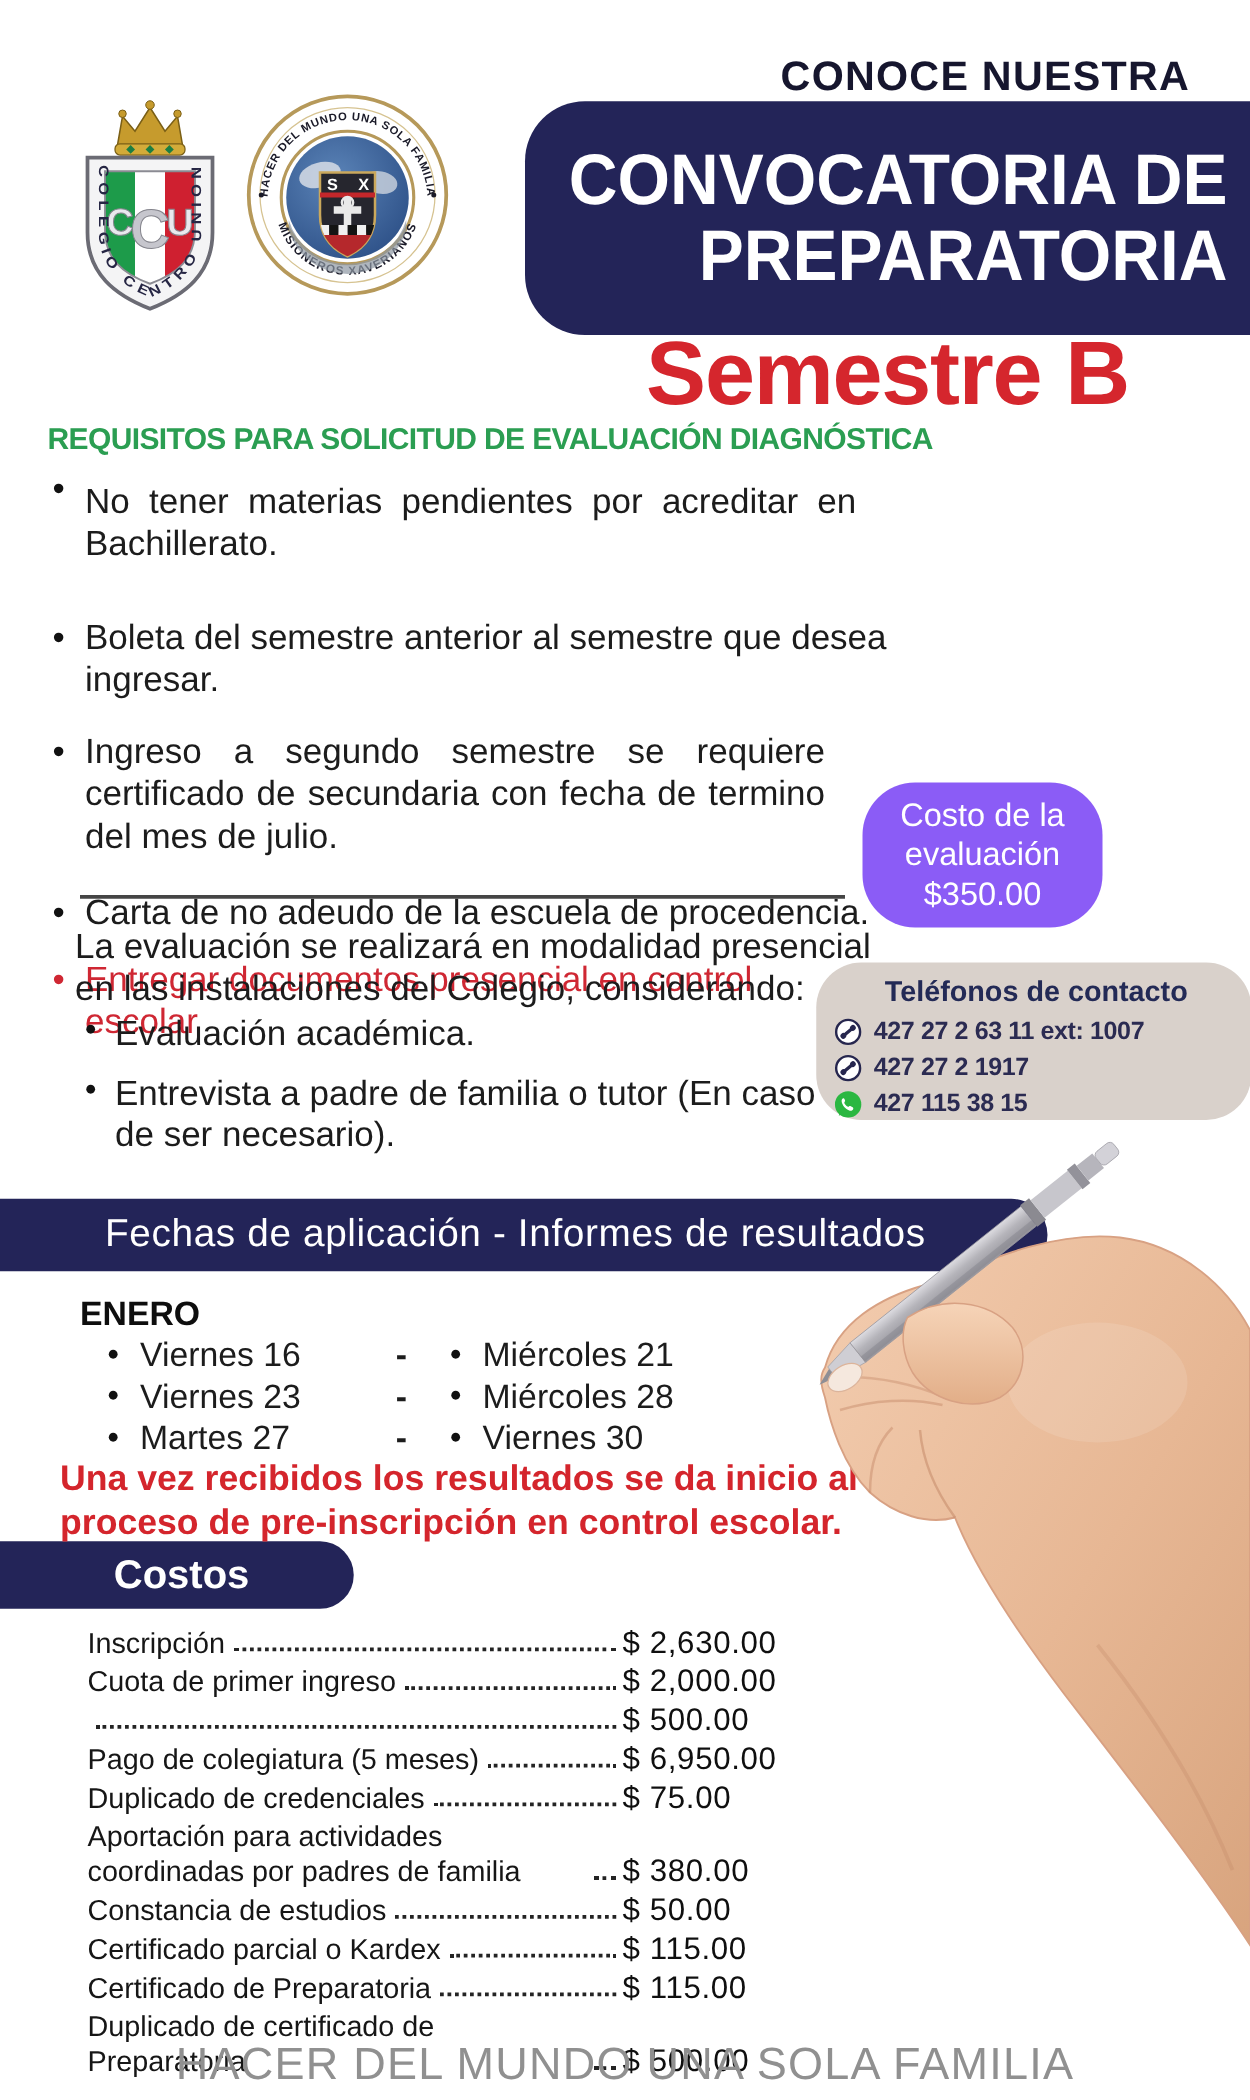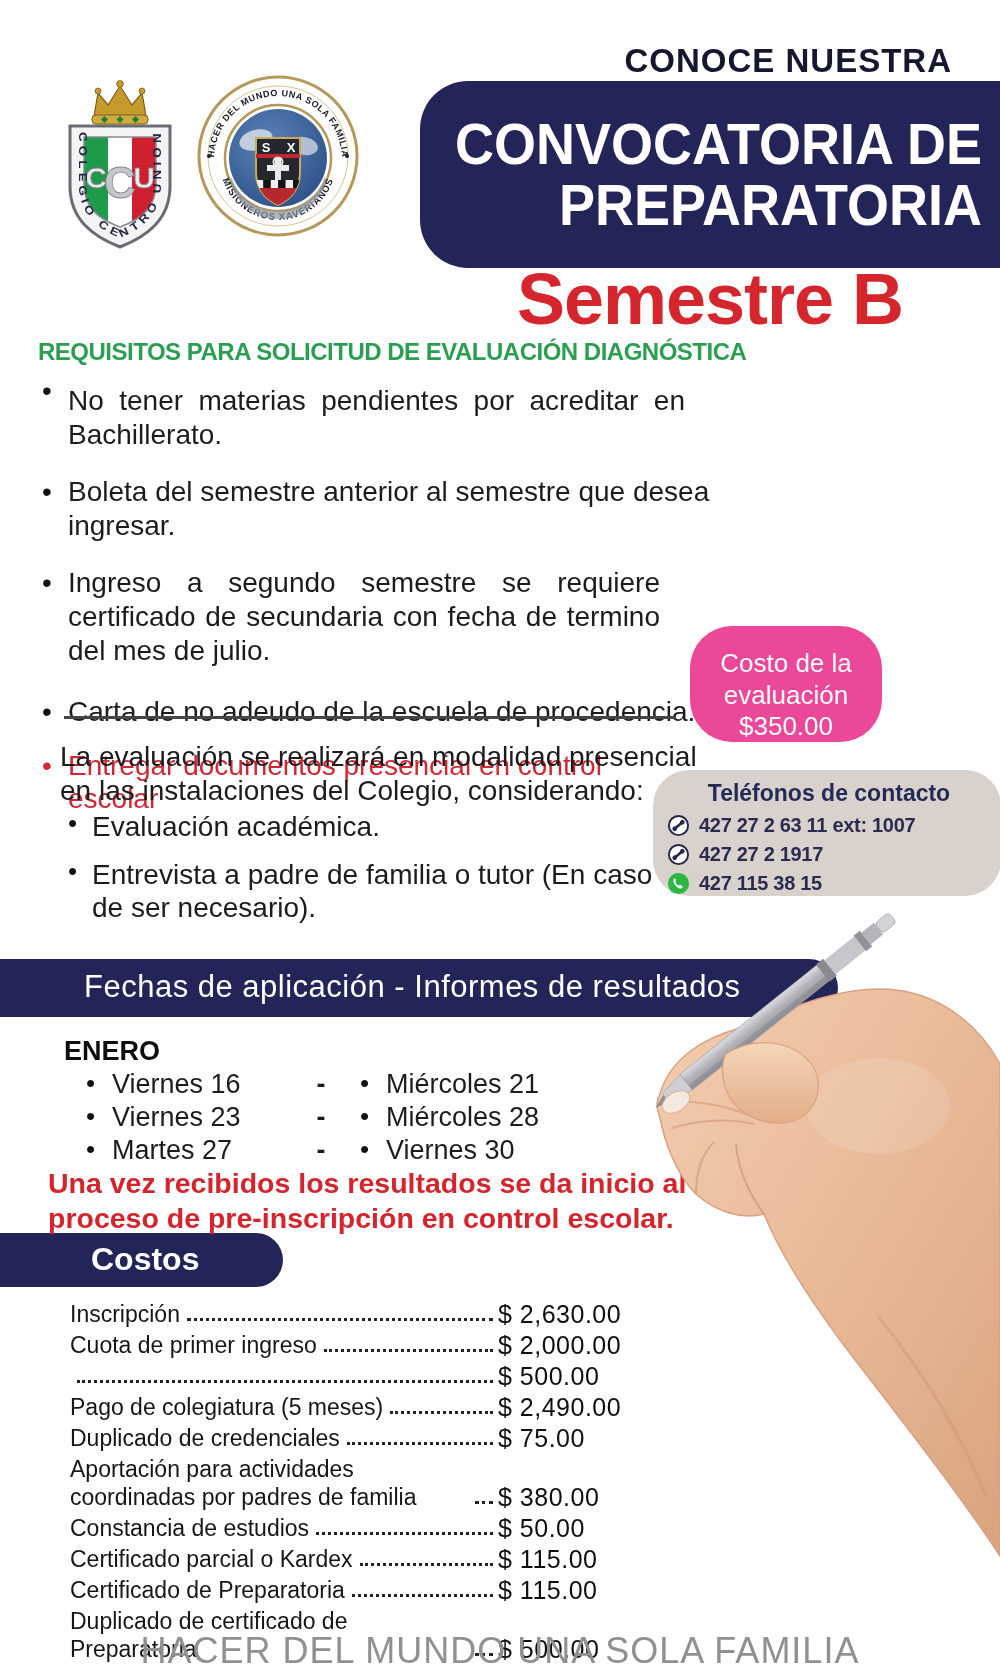--- a/index.html
+++ b/index.html
@@ -18,37 +18,37 @@
   .semestre{position:absolute;left:420px;top:258px;width:580px;text-align:center;
           font-size:72px;font-weight:700;color:#d5262d;letter-spacing:-1px;}
 
   
   .req-heading{position:absolute;left:38px;top:338px;width:935px;font-size:24px;
           font-weight:700;color:#2b9e52;letter-spacing:-0.5px;}
   .req-list{position:absolute;left:40px;top:384px;width:660px;}
   .req-item{position:relative;padding-left:28px;font-size:28px;line-height:1.2;color:#1c1c1c;}
   .req-item::before{content:"•";position:absolute;left:2px;top:0;font-size:28px;color:#111;}
   .req-item.raised::before{top:-10px;}
-  .b1{width:645px;text-align:justify;margin-bottom:24px;}
+  .b1{width:645px;text-align:justify;margin-bottom:42px;}
   .b2{width:680px;margin-bottom:24px;}
   .b3{width:620px;text-align:justify;margin-bottom:28px;}
   .b4{width:660px;margin-bottom:20px;}
   .b5{width:580px;color:#cf2733;}
   .b5::before{color:#cf2733;}
 
   .divider{position:absolute;left:64px;top:716px;width:612px;border-top:3px solid #454545;}
 
   .eval-intro{position:absolute;left:60px;top:740px;width:660px;font-size:28px;line-height:1.22;}
   .eval-list{position:absolute;left:66px;top:810px;width:600px;}
   .eval-item{position:relative;padding-left:26px;font-size:28px;line-height:1.2;margin-bottom:14px;}
   .eval-item::before{content:"•";position:absolute;left:2px;top:-2px;font-size:26px;color:#111;}
 
   
-  .costo-box{position:absolute;left:690px;top:626px;width:192px;height:116px;background:#ec4899;
-          border-radius:42px;display:flex;flex-direction:column;justify-content:flex-end;
+  .costo-box{position:absolute;left:690px;top:626px;width:192px;height:116px;background:#8b5cf6;
+          border-radius:42px;display:flex;flex-direction:column;justify-content:center;
           align-items:center;color:#fff;font-size:26px;line-height:1.2;font-weight:500;}
   .phone-box{position:absolute;left:653px;top:770px;width:348px;height:126px;background:#d9d1cb;
           border-radius:36px;padding:10px 10px 8px 14px;}
   .phone-box .pb-title{font-size:23px;font-weight:700;color:#232a56;text-align:center;margin-bottom:4px;}
   .phone-row{display:flex;align-items:center;gap:9px;height:29px;}
   .phone-row .num{font-size:20px;font-weight:600;color:#2b2b52;white-space:nowrap;letter-spacing:-0.3px;}
   .phone-row svg{flex:0 0 auto;}
 
   
   .fechas-banner{position:absolute;left:0;top:959px;width:838px;height:58px;background:#232458;
@@ -273,21 +273,21 @@
       <span class="dots"></span>
       <span class="amt">$ 2,000.00</span>
     </div>
     <div class="cost-row">
       <span class="dots"></span>
       <span class="amt">$ 500.00</span>
     </div>
     <div class="cost-row">
       <span class="lbl">Pago de colegiatura (5 meses)</span>
       <span class="dots"></span>
-      <span class="amt">$ 2,490.00</span>
+      <span class="amt">$ 6,950.00</span>
     </div>
     <div class="cost-row">
       <span class="lbl">Duplicado de credenciales</span>
       <span class="dots"></span>
       <span class="amt">$ 75.00</span>
     </div>
     <div class="cost-row">
       <span class="lbl wide">Aportación para actividades coordinadas por padres de familia</span>
       <span class="dots"></span>
       <span class="amt">$ 380.00</span>

